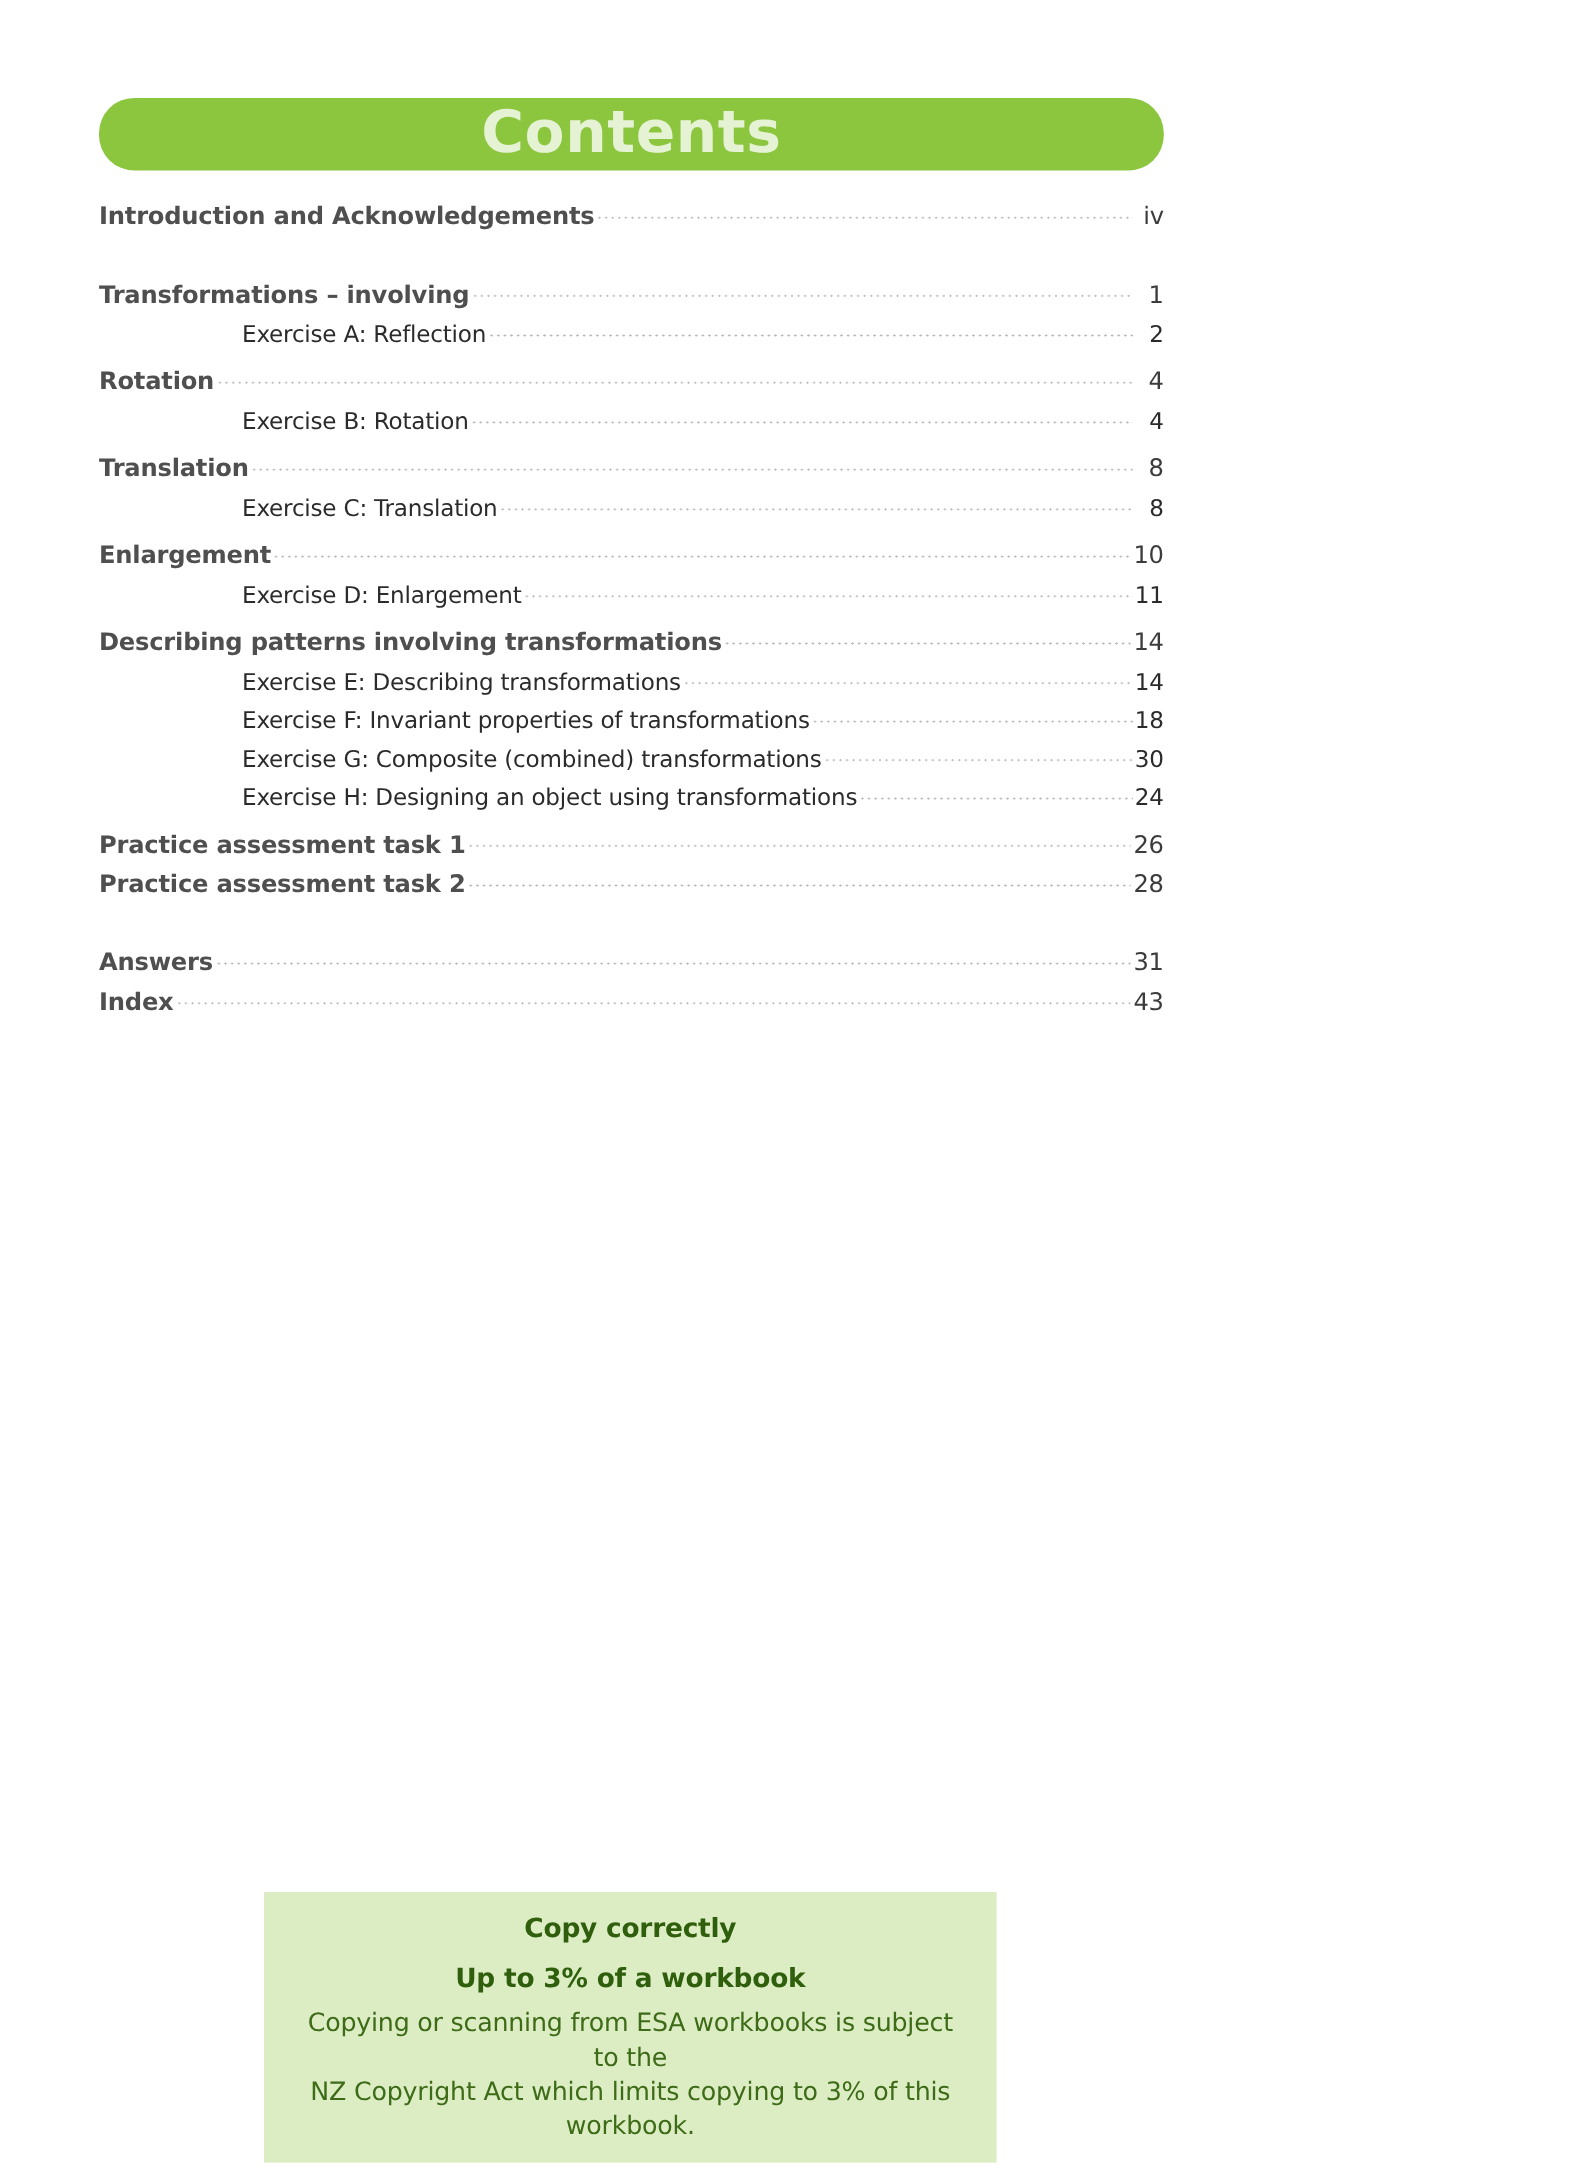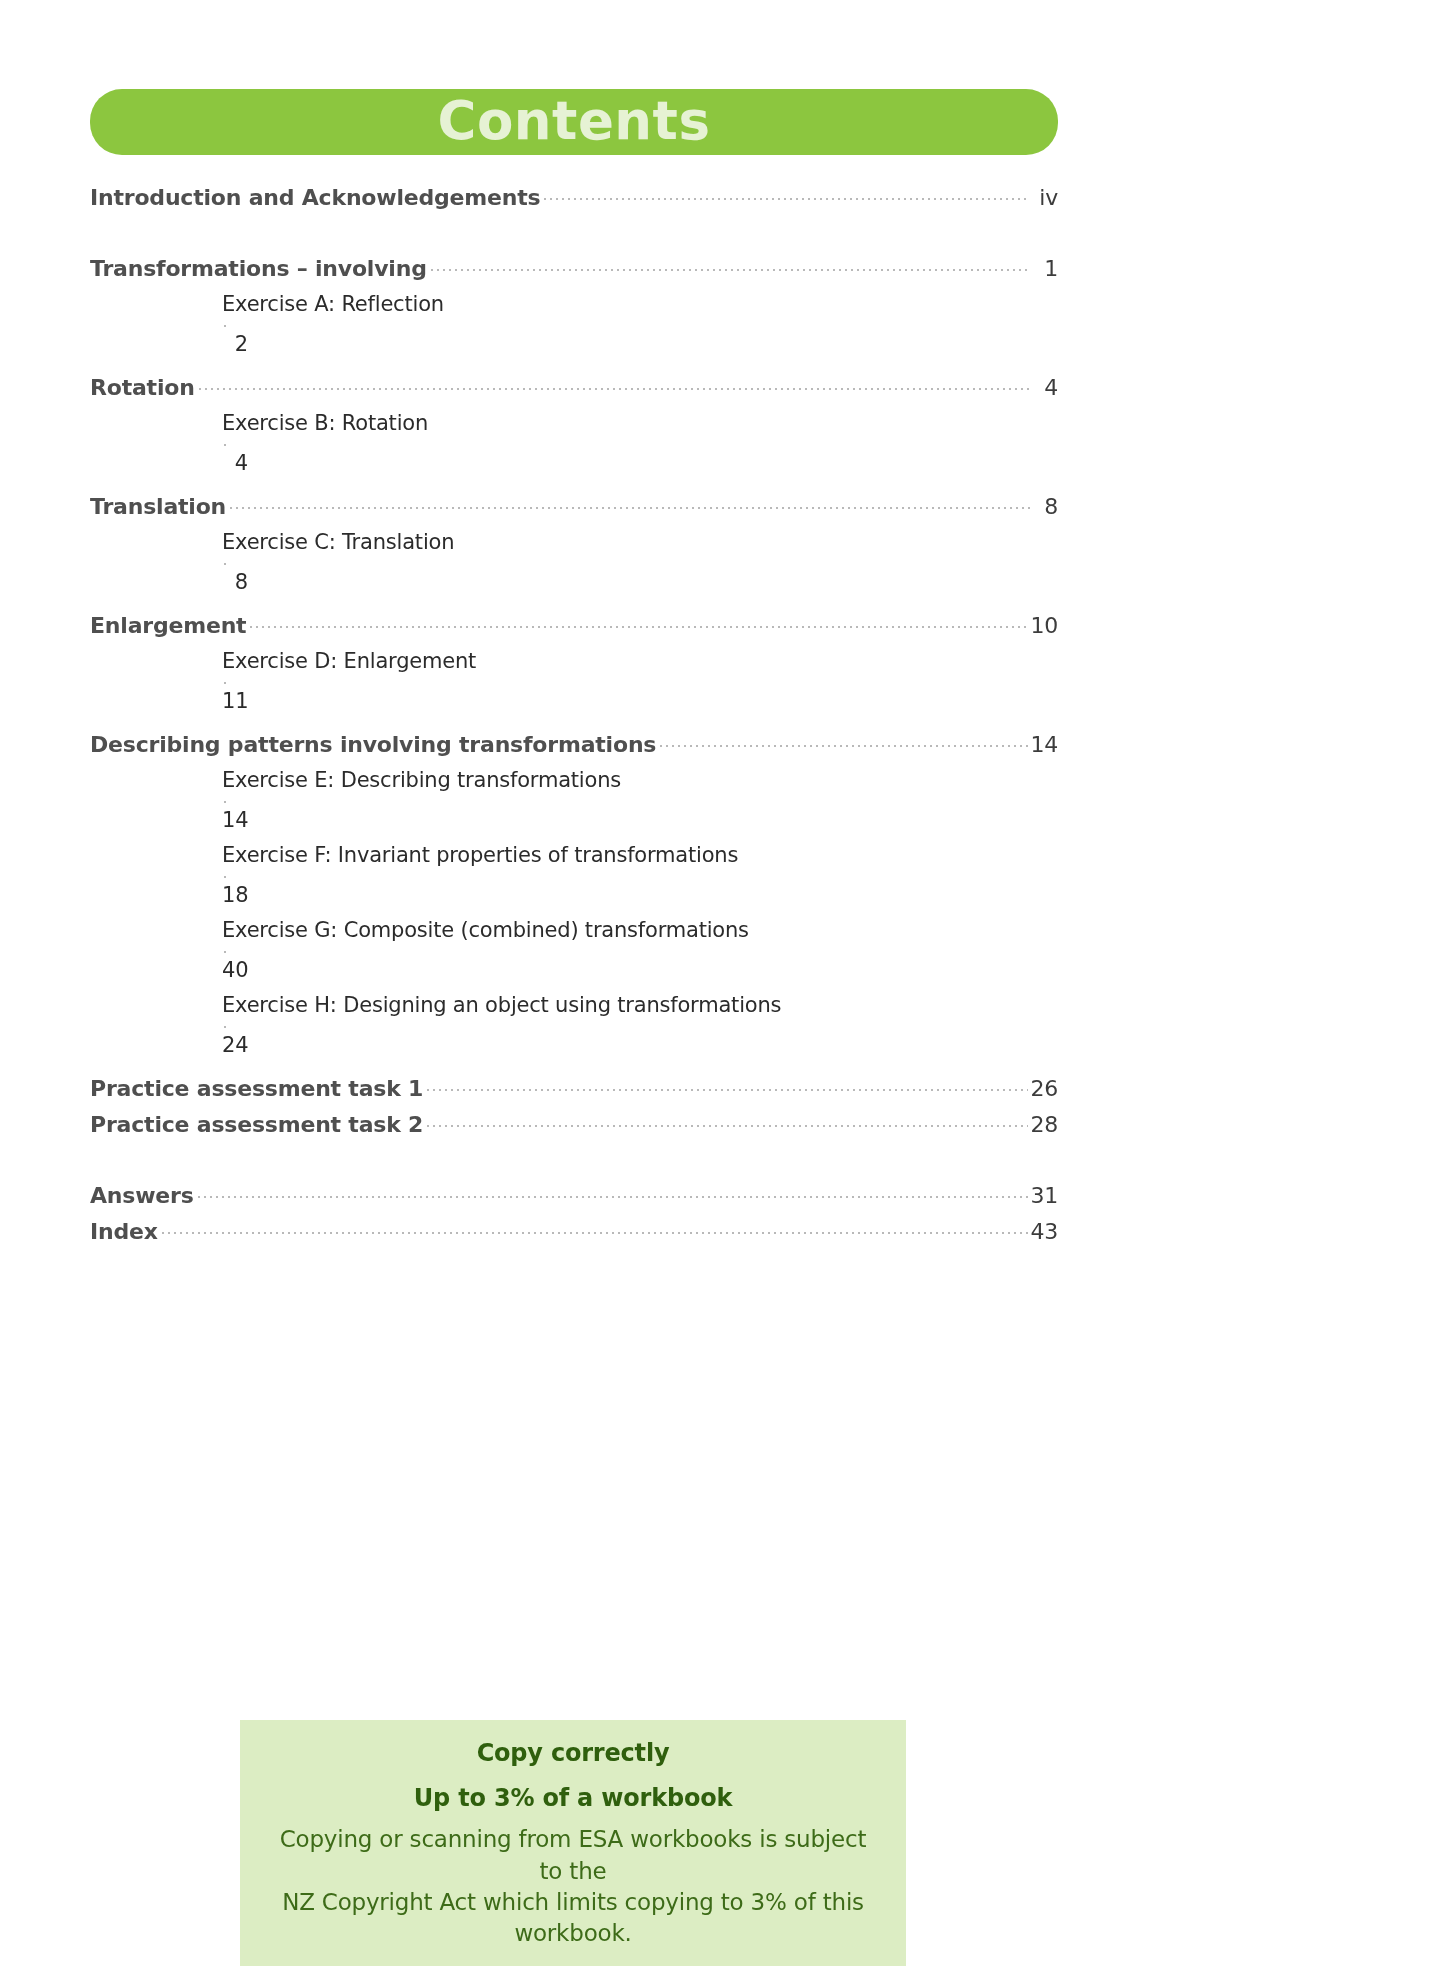--- a/index.html
+++ b/index.html
@@ -107,21 +107,20 @@
     letter-spacing: -0.2px;
   }
   .lvl1 .toc-page {
     font-weight: 400;
     color: #3c3c3c;
   }
 
   
   .lvl2 {
     padding-left: 130px;
-    flex-direction: column;
   }
   .lvl2 .toc-label,
   .lvl2 .toc-page {
     font-family: "DejaVu Sans", "Liberation Sans", sans-serif;
     font-size: 21px;
     font-weight: 400;
     color: #2b2b2b;
     letter-spacing: -0.2px;
   }
 
@@ -234,21 +233,21 @@
         <span class="toc-page">14</span>
       </div>
       <div class="toc-row lvl2 sp-sm">
         <span class="toc-label">Exercise F: Invariant properties of transformations</span>
         <span class="toc-leader"></span>
         <span class="toc-page">18</span>
       </div>
       <div class="toc-row lvl2 sp-sm">
         <span class="toc-label">Exercise G: Composite (combined) transformations</span>
         <span class="toc-leader"></span>
-        <span class="toc-page">40</span>
+        <span class="toc-page">30</span>
       </div>
       <div class="toc-row lvl2 sp-sm">
         <span class="toc-label">Exercise H: Designing an object using transformations</span>
         <span class="toc-leader"></span>
         <span class="toc-page">24</span>
       </div>
       <div class="toc-row lvl1 sp-md">
         <span class="toc-label">Practice assessment task 1</span>
         <span class="toc-leader"></span>
         <span class="toc-page">26</span>

